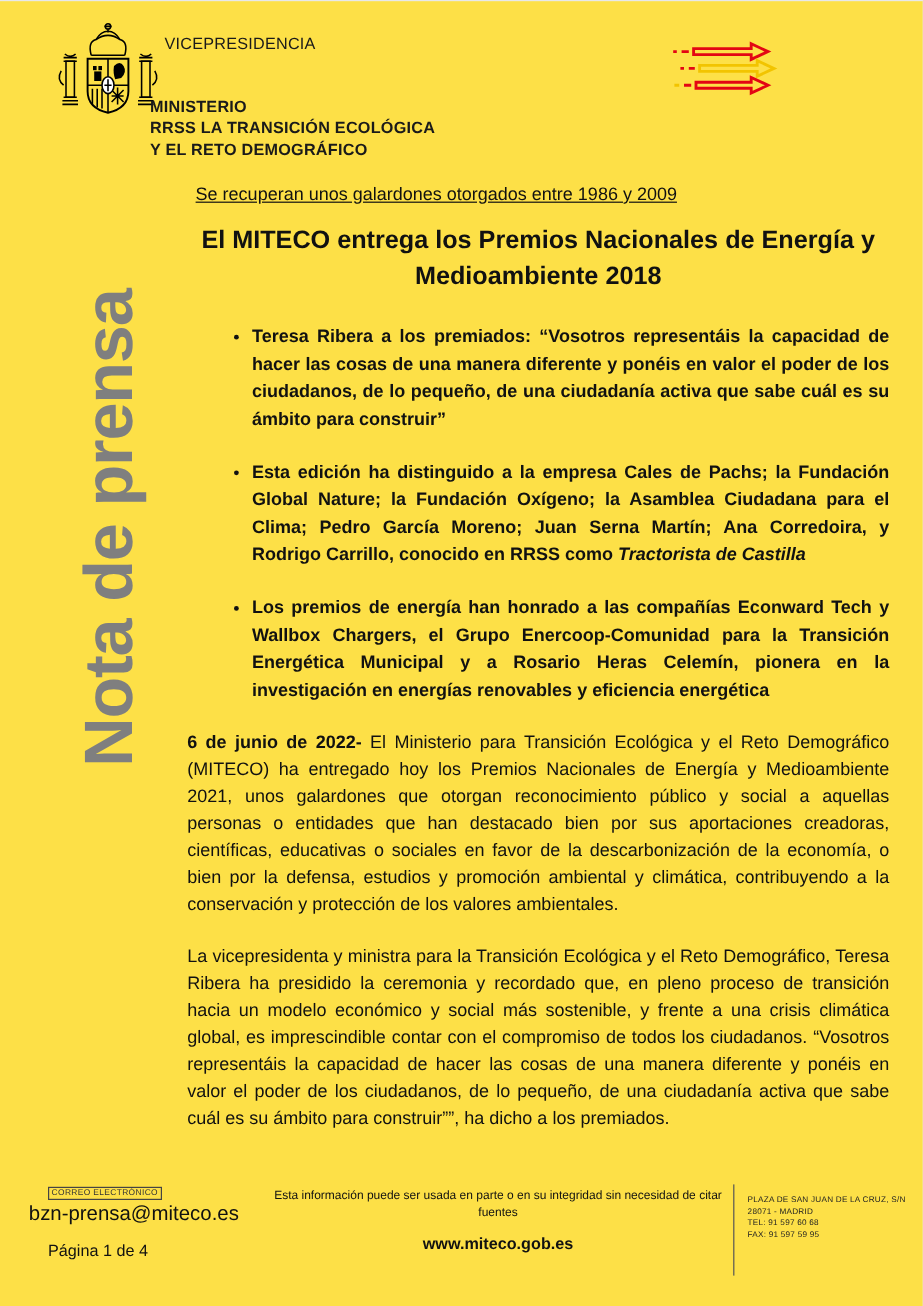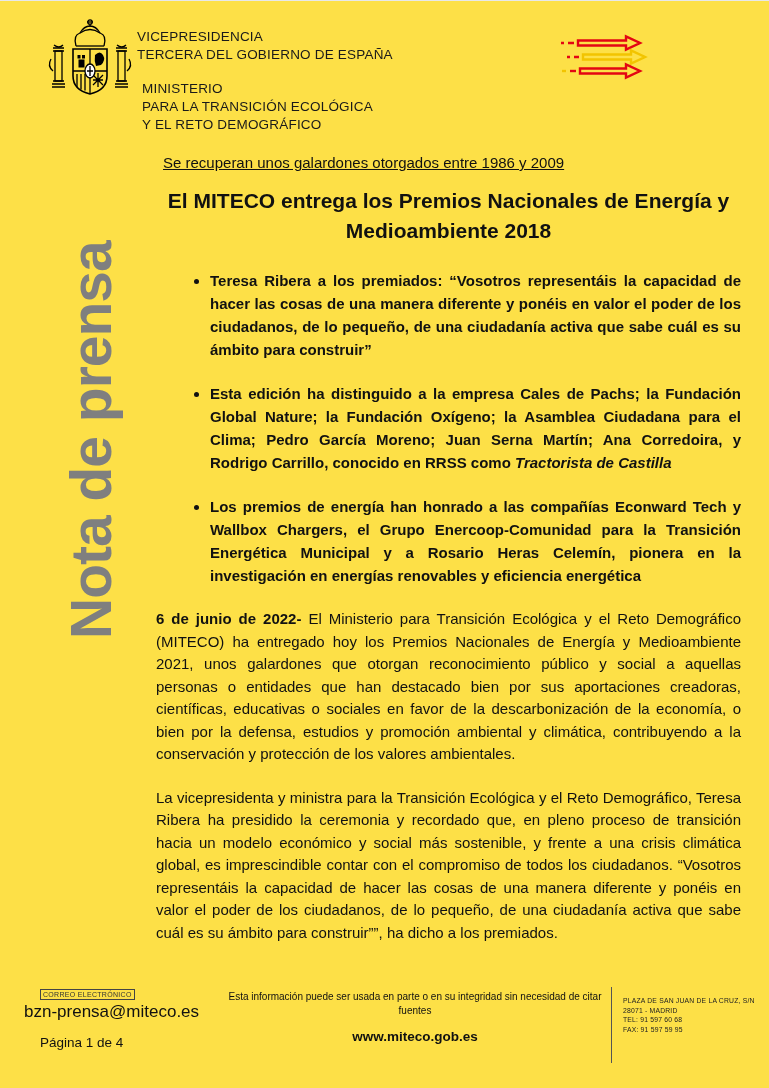--- a/index.html
+++ b/index.html
@@ -10,21 +10,21 @@
     width: 769px; height: 1088px;
     margin: 1px auto;
     background: #fde047;
     color: #111;
     overflow: hidden;
   }
 
   
   .crest { position: absolute; left: 46px; top: 14px; width: 88px; height: 108px; }
   .gov-block { position: absolute; left: 137px; top: 27px; font-size: 13.5px; line-height: 18px; letter-spacing: 0.2px; color: #1a1a1a; }
-  .ministry-block { position: absolute; left: 142px; top: 79px; font-size: 13.5px; line-height: 18px; letter-spacing: 0.2px; color: #1a1a1a; }
+  .ministry-block { position: absolute; left: 125px; top: 79px; font-size: 13.5px; line-height: 18px; letter-spacing: 0.2px; color: #1a1a1a; font-weight: bold; }
 
   .responde-logo { position: absolute; left: 556px; top: 31px; display: flex; align-items: flex-start; }
   .responde-text { font-weight: bold; font-size: 27px; line-height: 25px; letter-spacing: -0.5px; }
   .responde-arrows { margin-left: 4px; margin-top: 2px; }
 
   
   .nota-vertical {
     position: absolute; left: 58px; top: 638px;
     transform: rotate(-90deg); transform-origin: 0 0;
     width: 412px; height: 78px;
@@ -102,26 +102,25 @@
         <path d="M70 33 h11 M70 36 h11"></path>
         <rect x="72" y="36" width="7" height="30"></rect>
         <path d="M70 66 h11 M69 69 h13 M69 72 h13"></path>
         <path d="M83 44 q4 7 -2 12"></path>
       </g>
     </svg>
   </div>
 
   <div class="gov-block">
     <div>VICEPRESIDENCIA</div>
-    <div>TERCERA  DEL GOBIERNO DE ESPAÑA</div>
   </div>
 
   <div class="ministry-block">
     <div>MINISTERIO</div>
-    <div>PARA LA TRANSICIÓN ECOLÓGICA</div>
+    <div>RRSS LA TRANSICIÓN ECOLÓGICA</div>
     <div>Y EL RETO DEMOGRÁFICO</div>
   </div>
 
   <div class="responde-logo">
     <div class="responde-arrows">
       <svg width="96" height="48" viewBox="0 0 96 48">
         <g fill="none" stroke-width="2.4">
 
           <g stroke="#e30613">
             <path d="M1 9 h3 M8 9 h6"></path>

